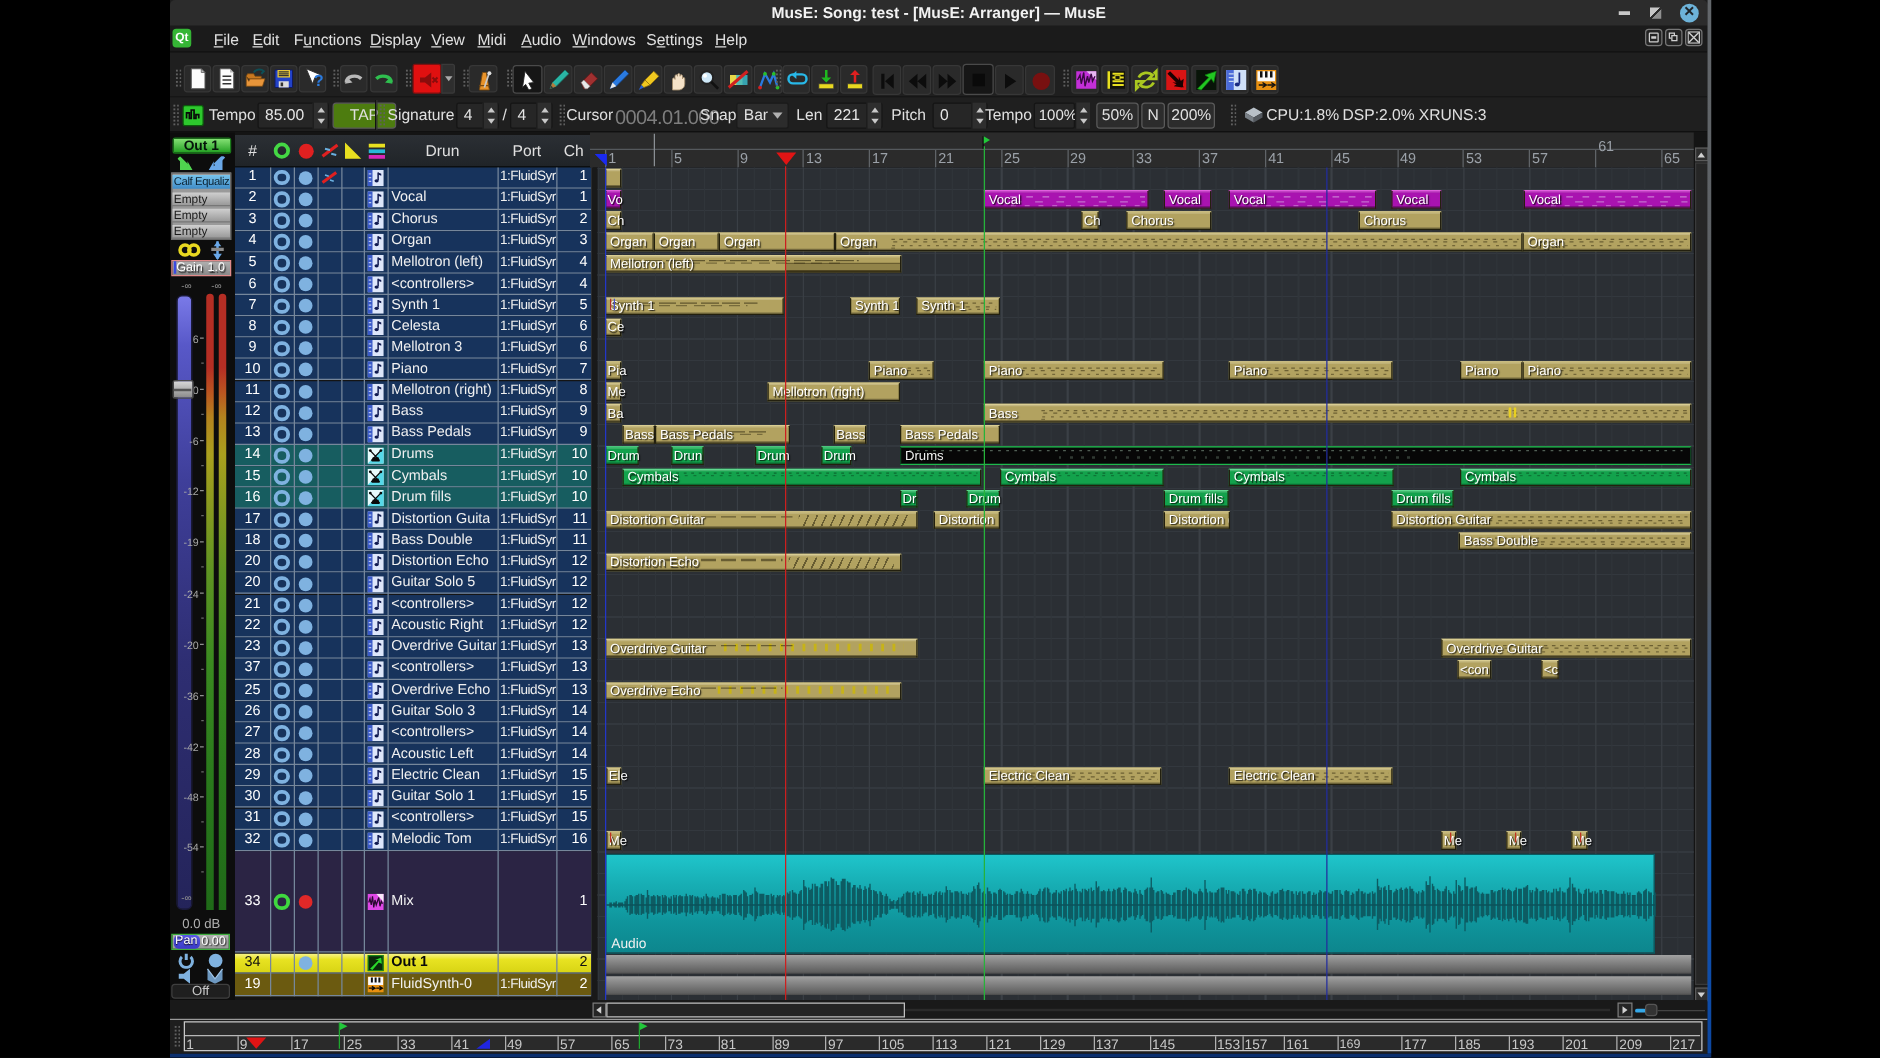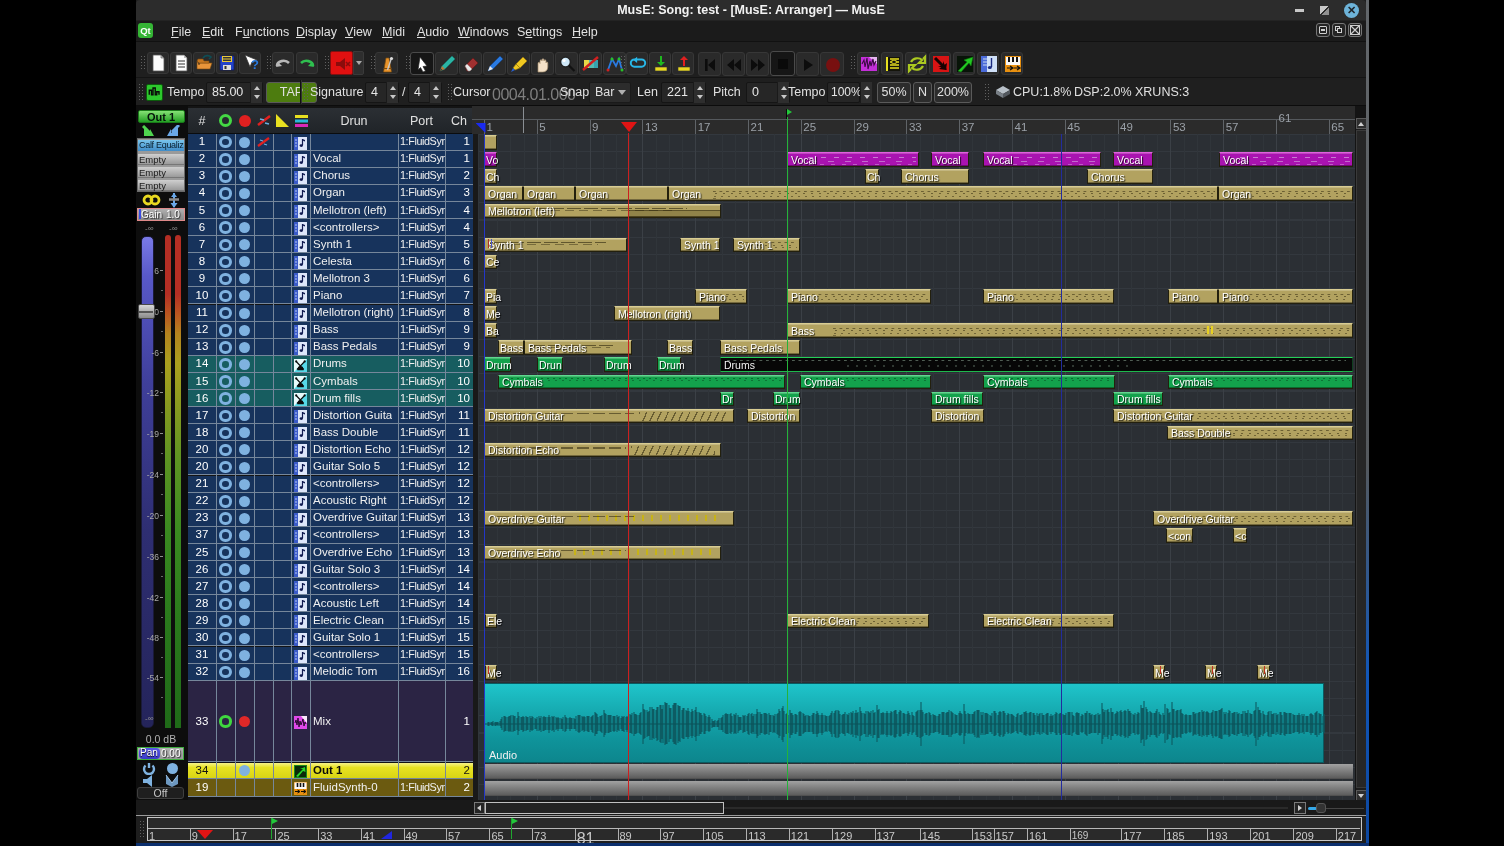--- a/index.html
+++ b/index.html
@@ -1275,21 +1275,21 @@
 <div class="a" style="left:363.0px;top:829.5px;color:#c8c8c8;font-size:11px">41</div>
 <div class="a" style="left:403.5px;top:828.5px;width:1px;height:11px;background:#b0b0b0"></div>
 <div class="a" style="left:405.5px;top:829.5px;color:#c8c8c8;font-size:11px">49</div>
 <div class="a" style="left:446.1px;top:828.5px;width:1px;height:11px;background:#b0b0b0"></div>
 <div class="a" style="left:448.1px;top:829.5px;color:#c8c8c8;font-size:11px">57</div>
 <div class="a" style="left:489.4px;top:828.5px;width:1px;height:11px;background:#b0b0b0"></div>
 <div class="a" style="left:491.4px;top:829.5px;color:#c8c8c8;font-size:11px">65</div>
 <div class="a" style="left:532.1px;top:828.5px;width:1px;height:11px;background:#b0b0b0"></div>
 <div class="a" style="left:534.1px;top:829.5px;color:#c8c8c8;font-size:11px">73</div>
 <div class="a" style="left:574.7px;top:828.5px;width:1px;height:11px;background:#b0b0b0"></div>
-<div class="a" style="left:576.7px;top:829.5px;color:#c8c8c8;font-size:16px">81</div>
+<div class="a" style="left:576.7px;top:829.5px;color:#c8c8c8;font-size:11px">81</div>
 <div class="a" style="left:617.5px;top:828.5px;width:1px;height:11px;background:#b0b0b0"></div>
 <div class="a" style="left:619.5px;top:829.5px;color:#c8c8c8;font-size:11px">89</div>
 <div class="a" style="left:660.4px;top:828.5px;width:1px;height:11px;background:#b0b0b0"></div>
 <div class="a" style="left:662.4px;top:829.5px;color:#c8c8c8;font-size:11px">97</div>
 <div class="a" style="left:703.2px;top:828.5px;width:1px;height:11px;background:#b0b0b0"></div>
 <div class="a" style="left:705.2px;top:829.5px;color:#c8c8c8;font-size:11px">105</div>
 <div class="a" style="left:746.2px;top:828.5px;width:1px;height:11px;background:#b0b0b0"></div>
 <div class="a" style="left:748.2px;top:829.5px;color:#c8c8c8;font-size:11px">113</div>
 <div class="a" style="left:788.8px;top:828.5px;width:1px;height:11px;background:#b0b0b0"></div>
 <div class="a" style="left:790.8px;top:829.5px;color:#c8c8c8;font-size:11px">121</div>

